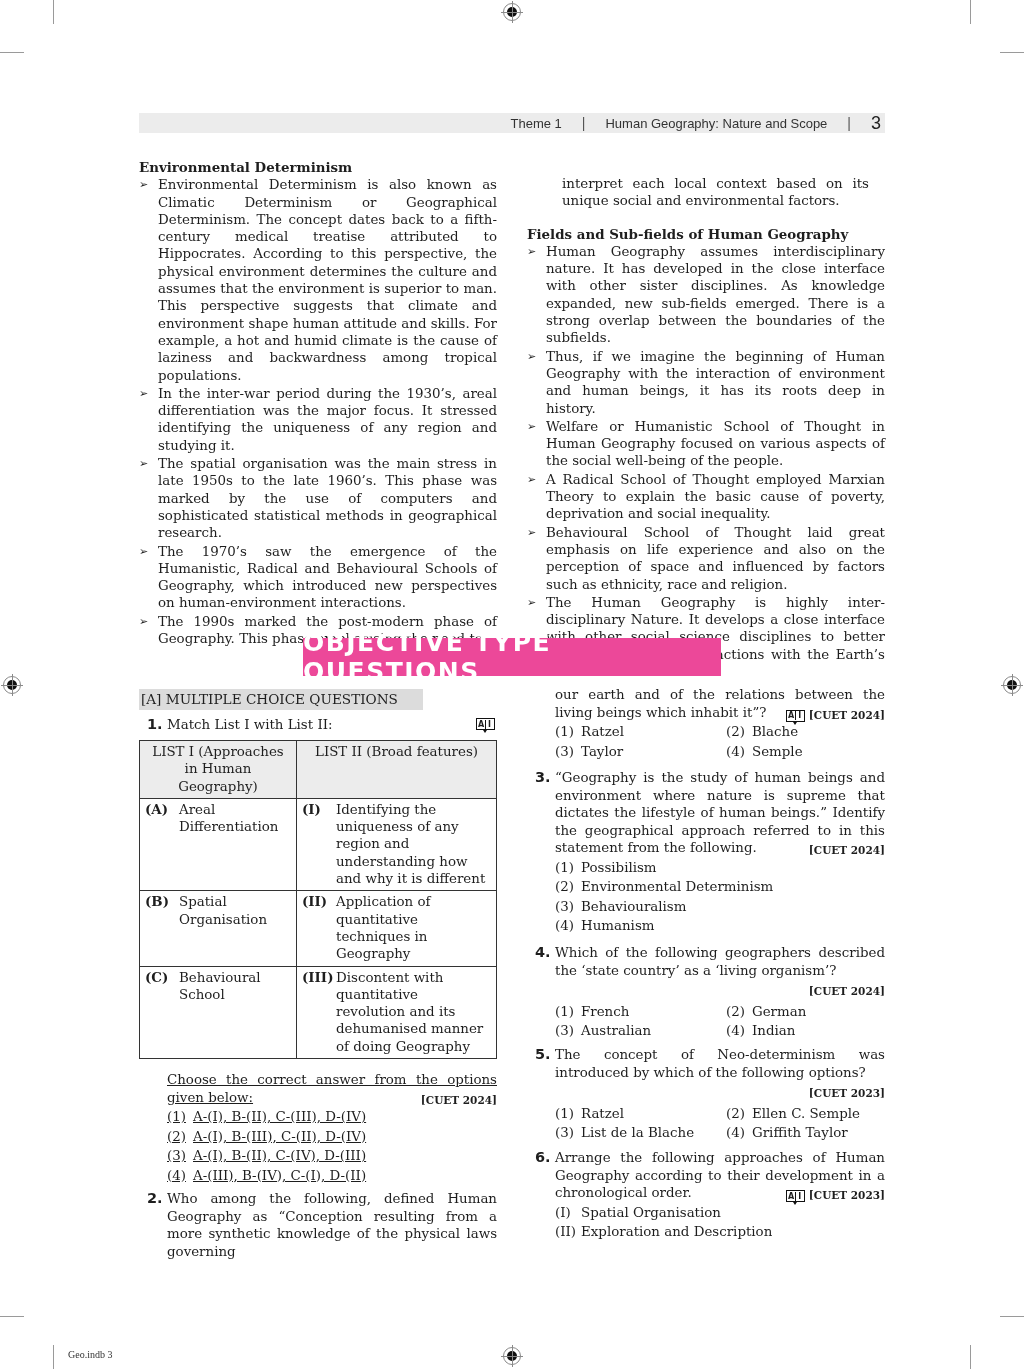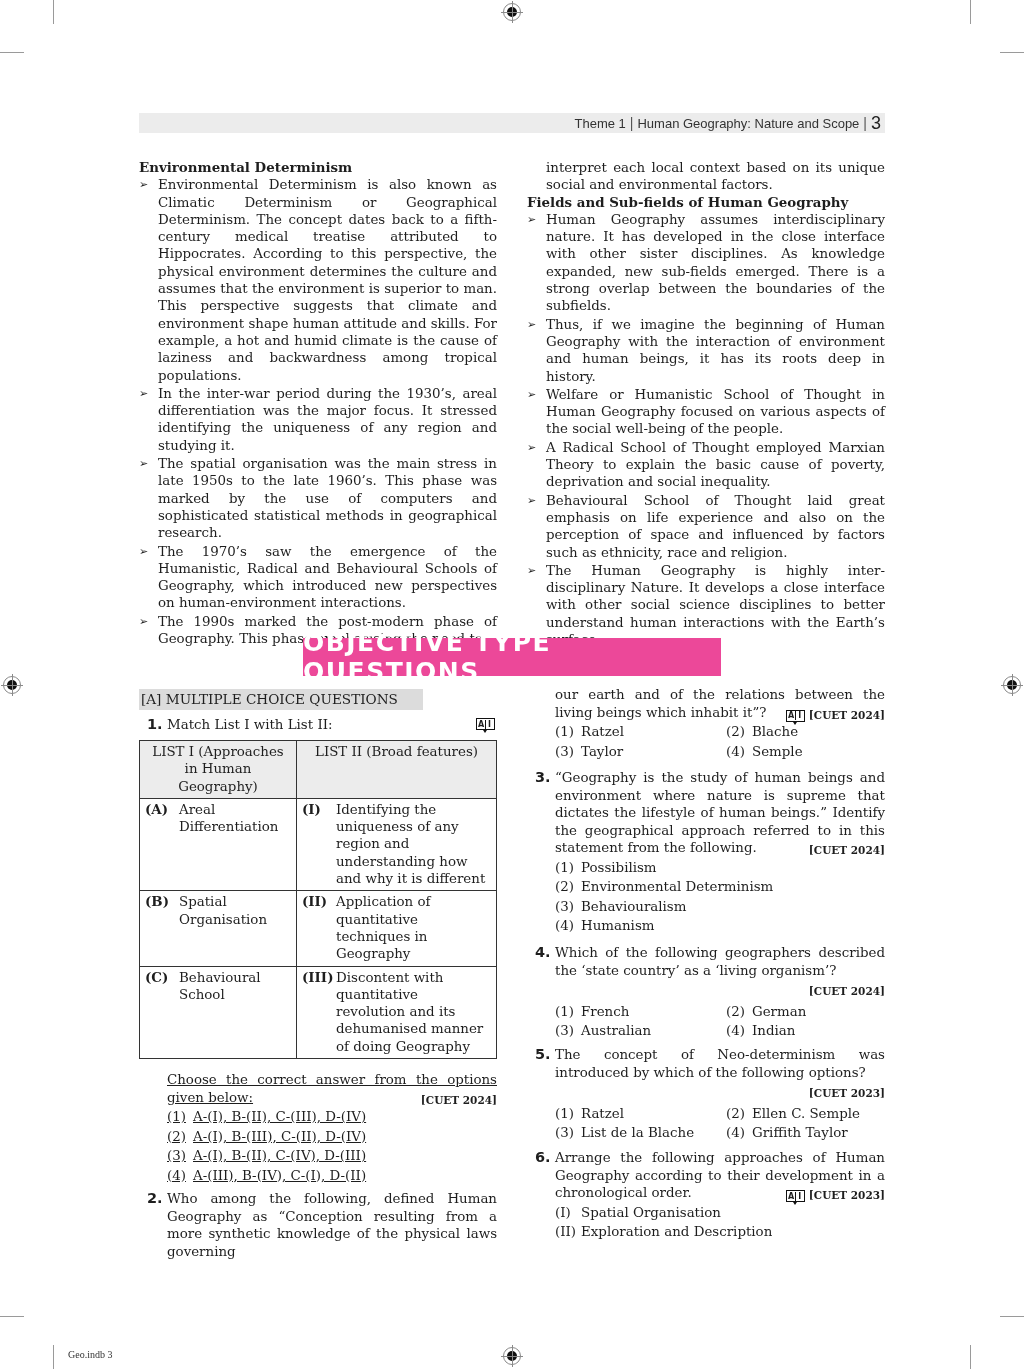--- a/index.html
+++ b/index.html
@@ -23,33 +23,33 @@
   .reg::after {
     content: ""; position: absolute; left: 8px; top: -3px; width: 1px; height: 22px; background: #8a8a8a;
   }
   .reg .hline { position: absolute; left: -3px; top: 8px; width: 22px; height: 1px; background: #8a8a8a; }
 
   
   .running-header {
     position: absolute; left: 139px; top: 113px; width: 746px; height: 20px;
     background: #ececec;
     font-family: "Liberation Sans", sans-serif; font-size: 13px; color: #333;
-    display: flex; justify-content: flex-end; align-items: center; gap: 4px; padding-right: 4px; box-sizing: border-box;
+    display: flex; justify-content: flex-end; align-items: center; gap: 20px; padding-right: 4px; box-sizing: border-box;
   }
   .running-header .sep { font-size: 14px; color: #555; }
   .running-header .pgno { font-size: 18px; font-weight: 400; color: #222; }
 
   
   .col { position: absolute; font-size: 13.4px; line-height: 17.3px; text-align: justify; }
   .col-left { left: 139px; top: 159px; width: 358px; }
   .col-right { left: 527px; top: 159px; width: 358px; }
   .heading { font-weight: bold; font-size: 13.4px; margin: 0; }
   .bullet { position: relative; padding-left: 19px; margin: 0 0 1px 0; }
   .bullet .arrow { position: absolute; left: 0; top: 0; font-family: "DejaVu Sans", sans-serif; font-size: 11px; }
-  .cont { padding-left: 19px; margin: 0; }
+  .cont { padding-left: 19px; margin: 16px; }
 
   
   .banner {
     position: absolute; left: 303px; top: 638px; width: 418px; height: 38px;
     background: #ec4899; color: #fff;
     font-family: "DejaVu Sans", sans-serif; font-weight: bold; font-size: 25px; letter-spacing: 1.5px;
     display: flex; align-items: center; justify-content: center;
   }
 
   

